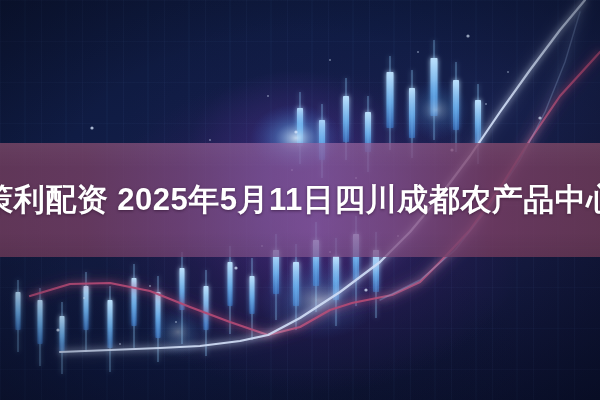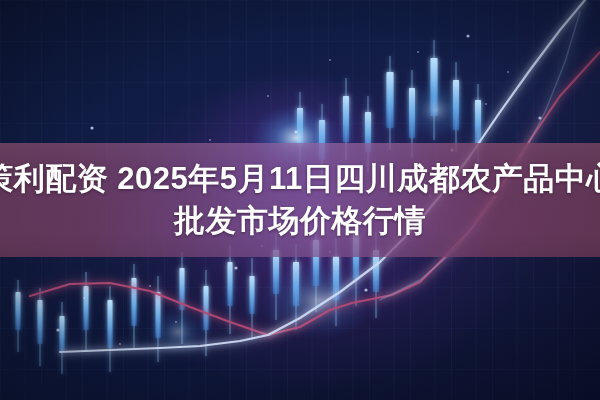--- a/index.html
+++ b/index.html
@@ -226,16 +226,15 @@
         <circle cx="58" cy="330" r="1.6" fill-opacity="0.75"></circle>
         <circle cx="292" cy="170" r="1" fill-opacity="0.45"></circle>
         <circle cx="356" cy="178" r="1" fill-opacity="0.45"></circle>
       </g>
   </svg>
 
   <div class="layer" id="bg-vignette"></div>
 
   <div id="title-band">
     <div class="title-line">策利配资 2025年5月11日四川成都农产品中心</div>
-    <div class="title-line">批发市场价格行情</div>
   </div>
 
 </div>
 
 </body></html>

